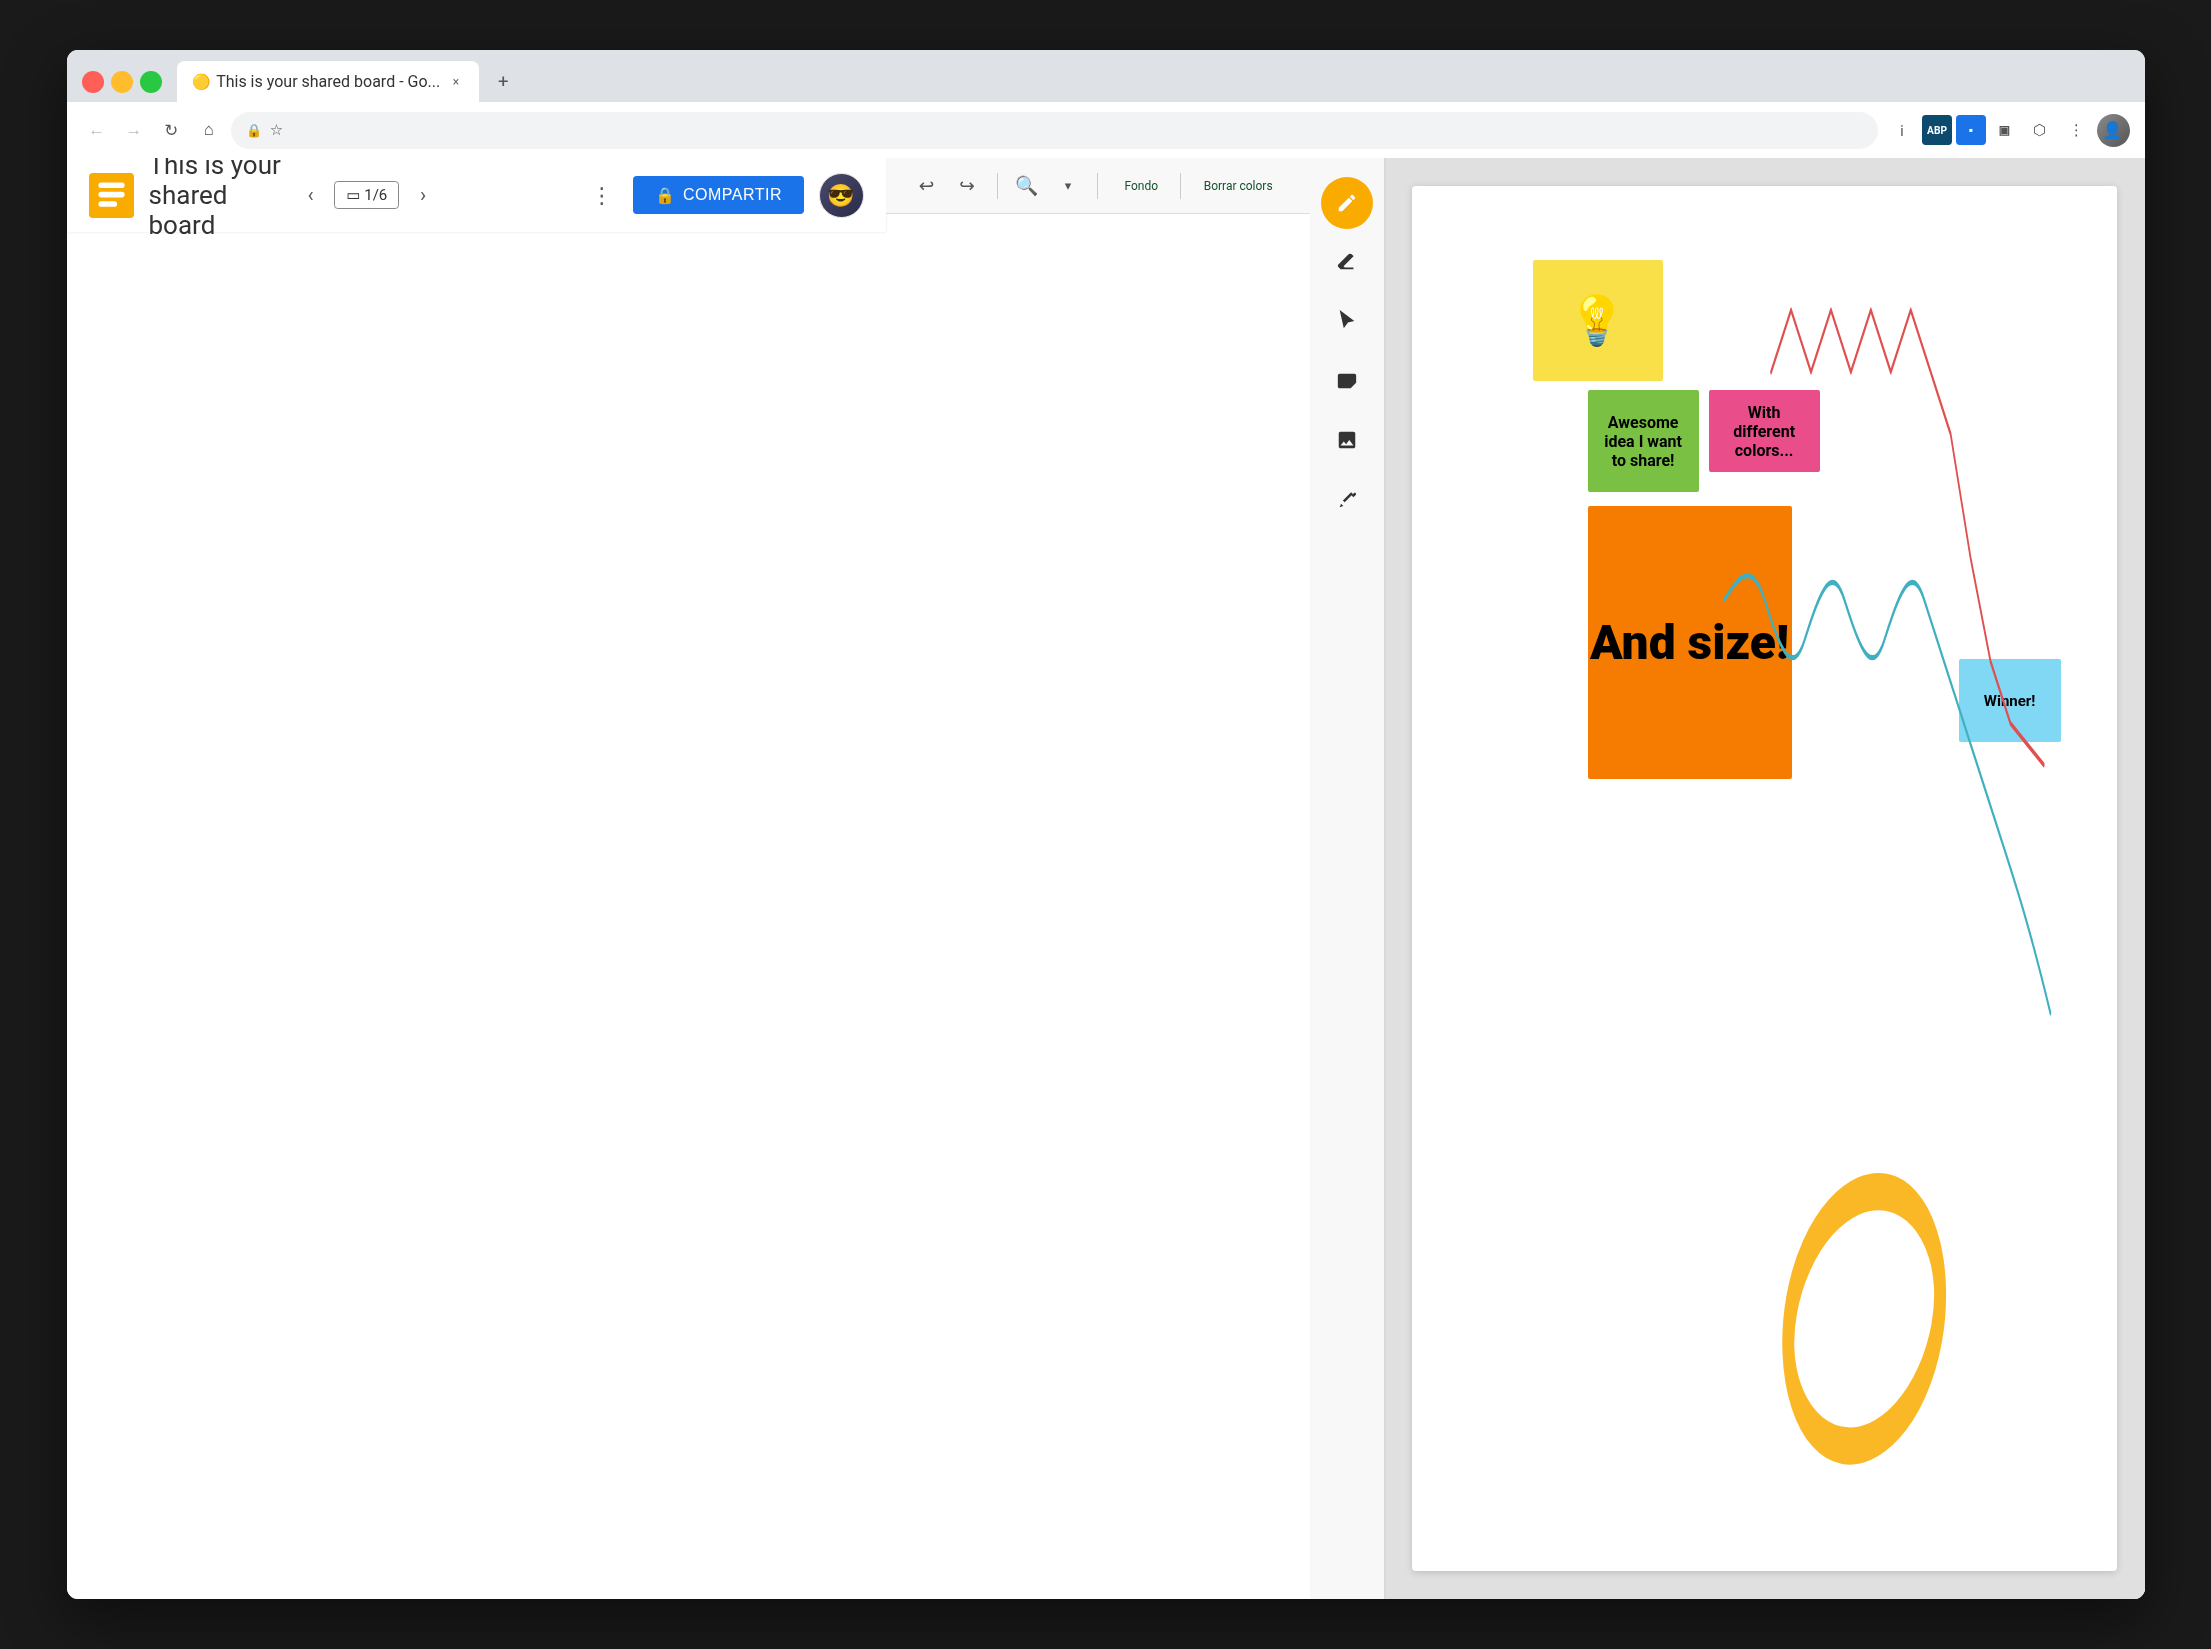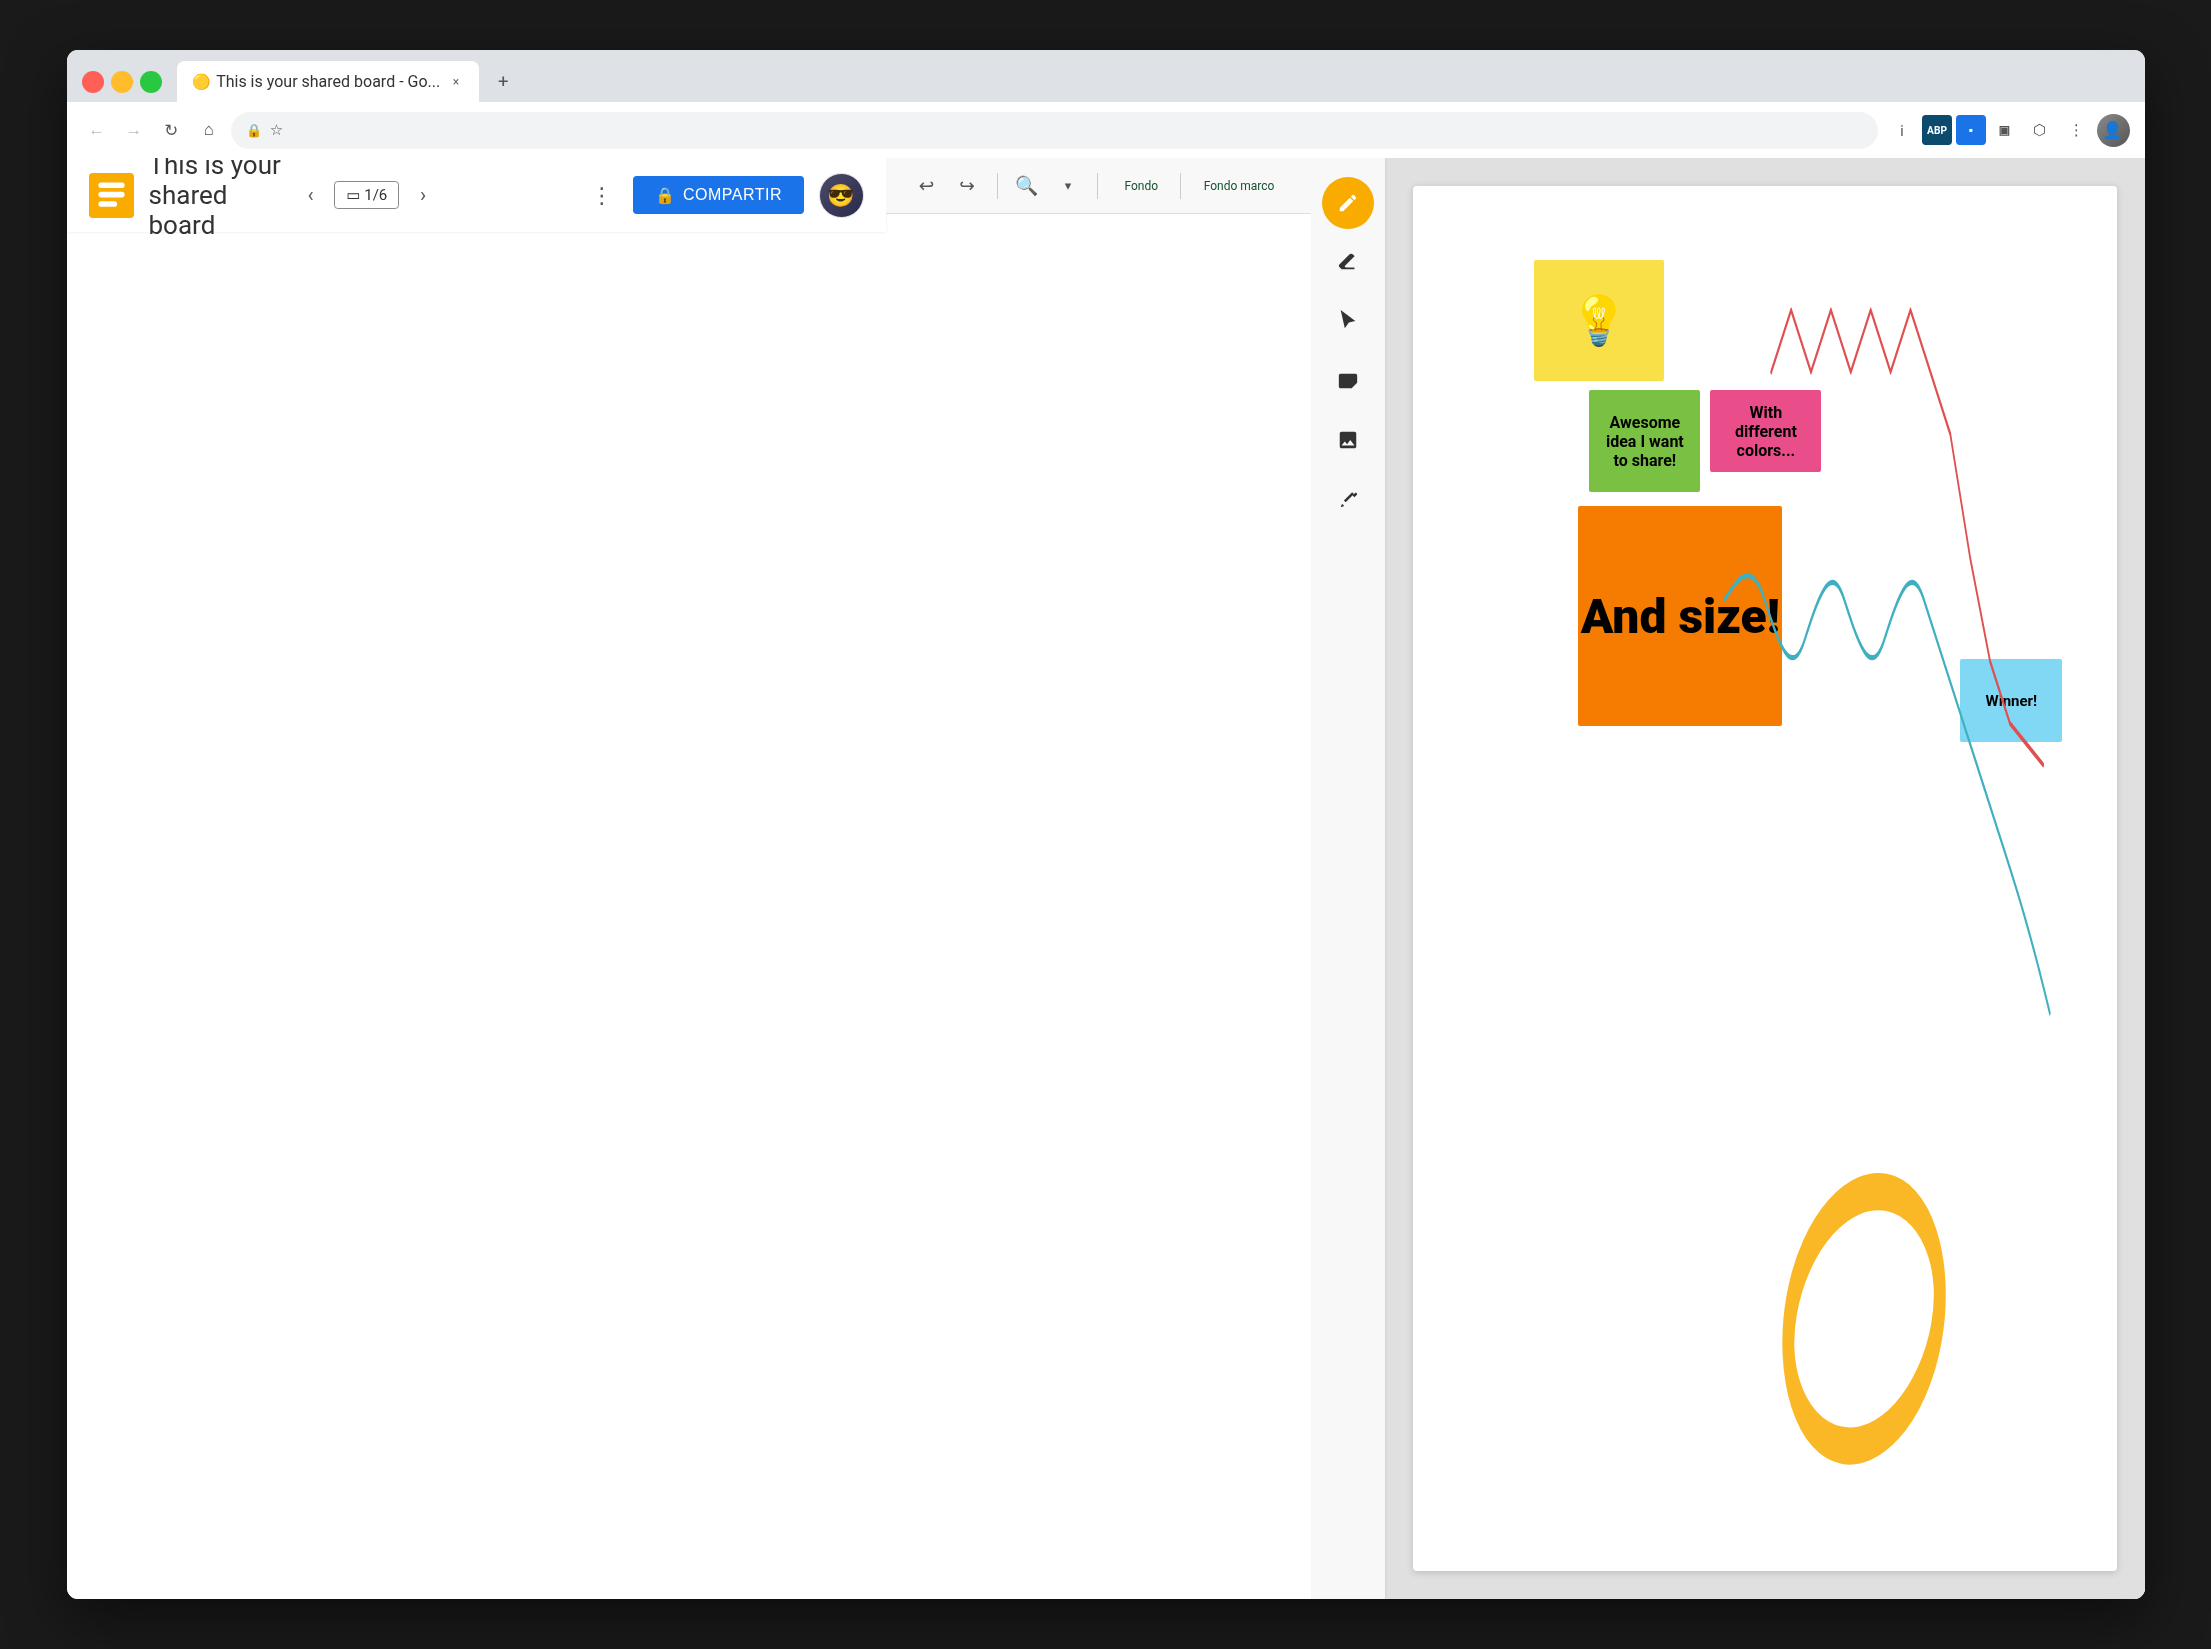--- a/index.html
+++ b/index.html
@@ -375,22 +375,22 @@
       height: 82px;
       left: 297px;
       top: 204px;
       font-size: 16px;
       color: #000;
       padding: 9.3px;
     }
     .sticky-orange {
       background: #f57c00;
       width: 204px;
-      height: 220px;
-      left: 165px;
+      height: 273px;
+      left: 176px;
       top: 320px;
       font-size: 48px;
       color: #000;
       font-weight: 900;
     }
     .sticky-blue {
       background: #80d8f5;
       width: 102px;
       height: 83px;
       left: 547px;
@@ -483,21 +483,21 @@
 
     <div class="toolbar">
       <div class="toolbar-btn">↩</div>
       <div class="toolbar-btn">↪</div>
       <div class="toolbar-divider"></div>
       <div class="toolbar-btn">🔍</div>
       <div class="toolbar-btn" style="font-size:13px;">▾</div>
       <div class="toolbar-divider"></div>
       <div class="toolbar-text-btn">Fondo</div>
       <div style="width:0.9px; height:26px; background:#ccc; margin:0 3.7px;"></div>
-      <div class="toolbar-text-btn">Fondo marco</div>
+      <div class="toolbar-text-btn">Borrar colors</div>
     </div>
 
     <div class="main-area">
 
       <div class="left-sidebar">
         <div class="tool-btn active">
           <svg width="22" height="22" viewBox="0 0 24 24" fill="white">
             <path d="M3 17.25V21h3.75L17.81 9.94l-3.75-3.75L3 17.25zM20.71 7.04c.39-.39.39-1.02 0-1.41l-2.34-2.34c-.39-.39-1.02-.39-1.41 0l-1.83 1.83 3.75 3.75 1.83-1.83z"></path>
           </svg>
         </div>

